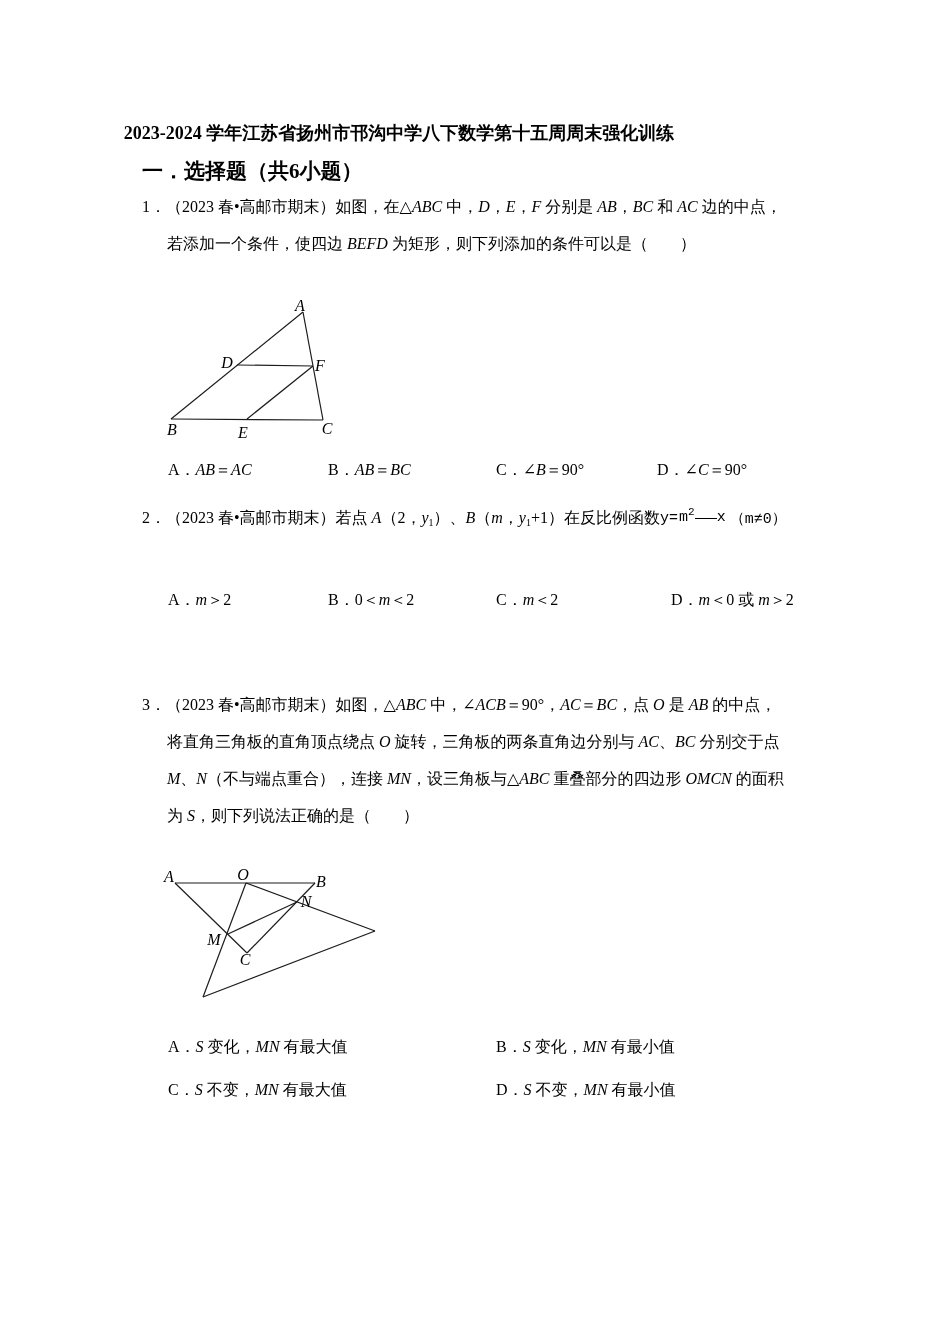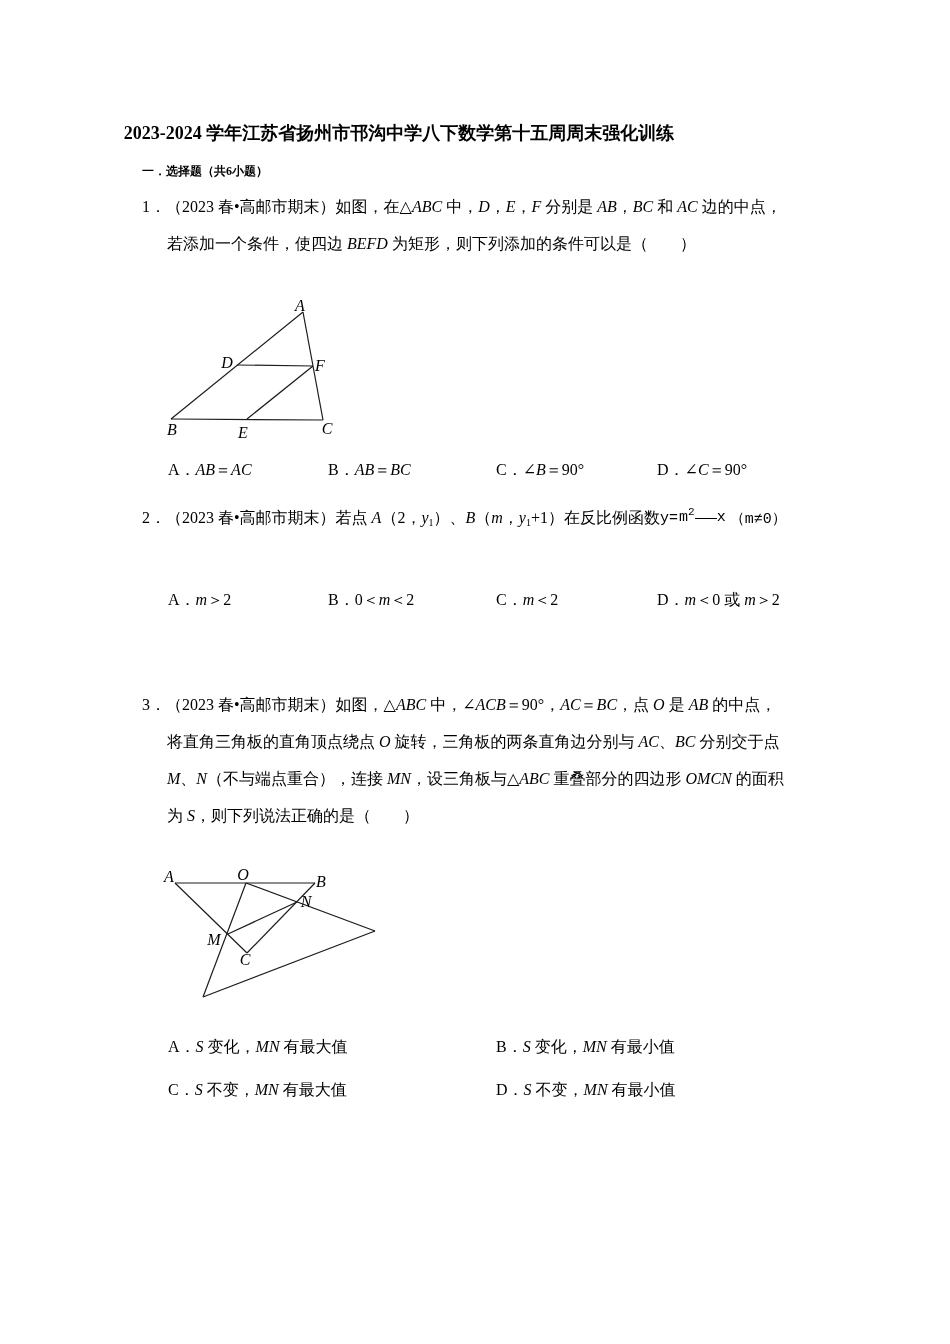--- a/index.html
+++ b/index.html
@@ -7,21 +7,21 @@
     position:relative;width:798px;height:1344px;background:#ffffff;
     font-family:"Liberation Serif","DejaVu Serif",serif;color:#000;
     font-size:16px;overflow:hidden;
   }
   .abs{position:absolute;}
   .doc-title{
     top:120px;left:0;width:100%;text-align:center;
     font-size:18px;font-weight:bold;line-height:26px;white-space:nowrap;
   }
   .section-heading{
-    top:161px;left:142px;font-size:12px;font-weight:bold;line-height:20px;white-space:nowrap;
+    top:161px;left:142px;font-size:21px;font-weight:bold;line-height:20px;white-space:nowrap;
   }
   .qblock{line-height:37px;}
   .qline{white-space:nowrap;}
   .qline.cont{padding-left:25px;}
   .seg-i{font-style:italic;}
   .seg-sub{font-size:10px;vertical-align:-3px;}
   .opt{position:absolute;line-height:20px;white-space:nowrap;}
   .q2line1{display:flex;align-items:center;height:50px;white-space:nowrap;}
   
   .formula{display:inline-flex;align-items:center;font-family:"Liberation Mono","DejaVu Sans Mono",monospace;font-size:15px;font-style:normal;}
@@ -78,21 +78,21 @@
         <span class="f-den">x</span>
       </span>
       <span class="f-cond">（m≠0）</span>
     </span>
   </div>
 
 
   <div class="opt" style="left:168px;top:590px;"><span>A．</span><span><span class="seg-i">m</span><span class="seg-r">＞2</span></span></div>
   <div class="opt" style="left:328px;top:590px;"><span>B．</span><span><span class="seg-r">0＜</span><span class="seg-i">m</span><span class="seg-r">＜2</span></span></div>
   <div class="opt" style="left:496px;top:590px;"><span>C．</span><span><span class="seg-i">m</span><span class="seg-r">＜2</span></span></div>
-  <div class="opt" style="left:657px;top:590px;font-family:Liberation Serif, serif;"><span>D．</span><span><span class="seg-i">m</span><span class="seg-r">＜0 或 </span><span class="seg-i">m</span><span class="seg-r">＞2</span></span></div>
+  <div class="opt" style="left:671px;top:590px;font-family:Liberation Serif, serif;"><span>D．</span><span><span class="seg-i">m</span><span class="seg-r">＜0 或 </span><span class="seg-i">m</span><span class="seg-r">＞2</span></span></div>
 
   <div class="abs qblock" style="left:142px;top:686px;">
     <div class="qline"><span class="seg-r">3．（2023 春•高邮市期末）如图，△</span><span class="seg-i">ABC</span><span class="seg-r"> 中，∠</span><span class="seg-i">ACB</span><span class="seg-r">＝90°，</span><span class="seg-i">AC</span><span class="seg-r">＝</span><span class="seg-i">BC</span><span class="seg-r">，点 </span><span class="seg-i">O</span><span class="seg-r"> 是 </span><span class="seg-i">AB</span><span class="seg-r"> 的中点，</span></div>
     <div class="qline cont"><span class="seg-r">将直角三角板的直角顶点绕点 </span><span class="seg-i">O</span><span class="seg-r"> 旋转，三角板的两条直角边分别与 </span><span class="seg-i">AC</span><span class="seg-r">、</span><span class="seg-i">BC</span><span class="seg-r"> 分别交于点</span></div>
     <div class="qline cont"><span class="seg-i">M</span><span class="seg-r">、</span><span class="seg-i">N</span><span class="seg-r">（不与端点重合），连接 </span><span class="seg-i">MN</span><span class="seg-r">，设三角板与△</span><span class="seg-i">ABC</span><span class="seg-r"> 重叠部分的四边形 </span><span class="seg-i">OMCN</span><span class="seg-r"> 的面积</span></div>
     <div class="qline cont"><span class="seg-r">为 </span><span class="seg-i">S</span><span class="seg-r">，则下列说法正确的是（　　）</span></div>
   </div>
 
   <svg class="abs fig" style="left:160px;top:865px;" width="230" height="140" viewBox="0 0 230 140">
     <line x1="15" y1="18" x2="155" y2="18"></line>

